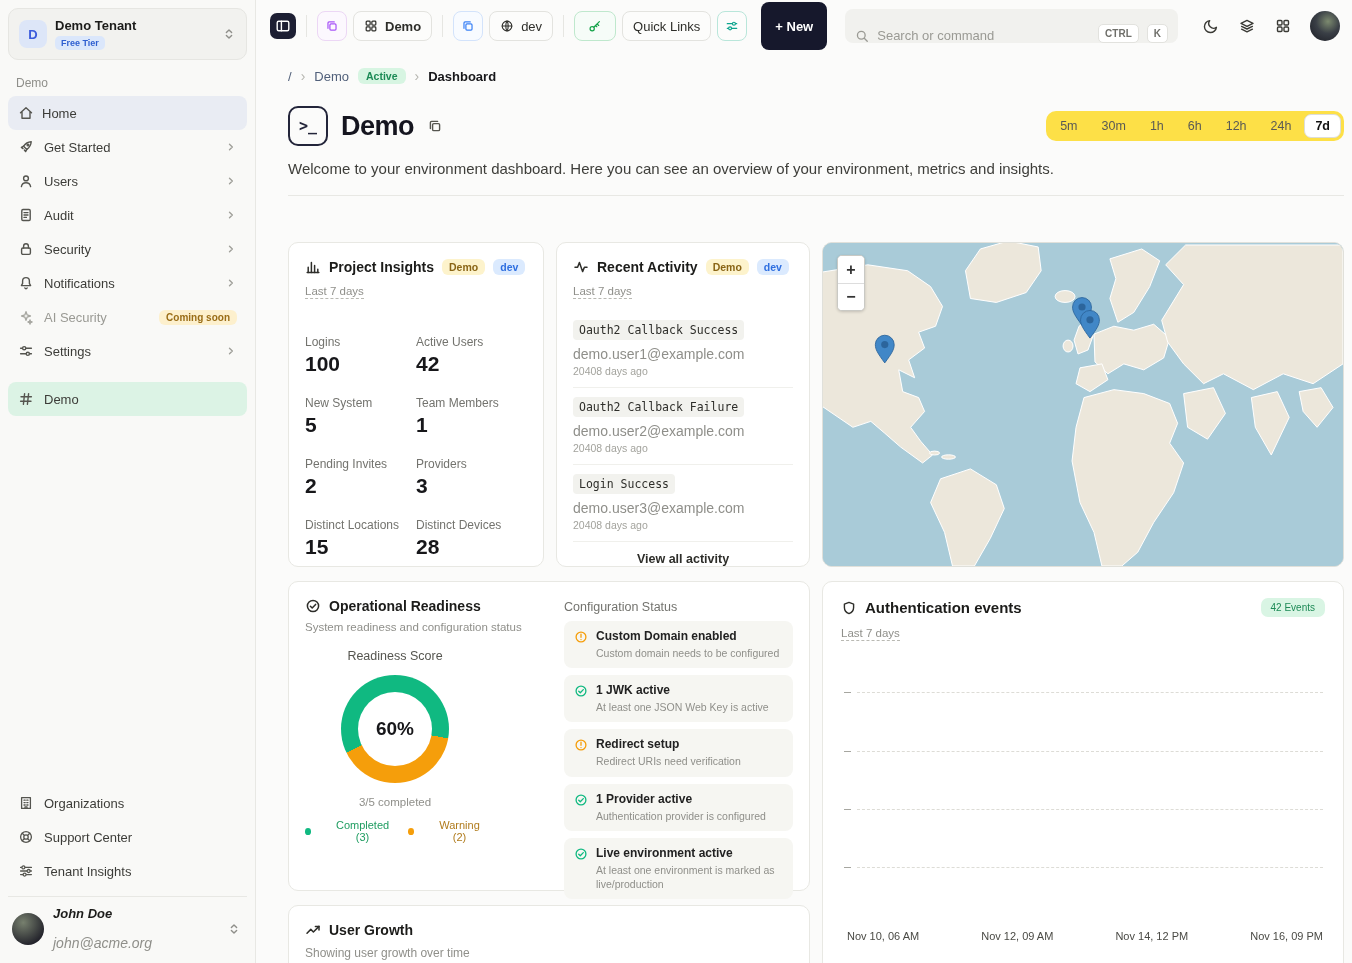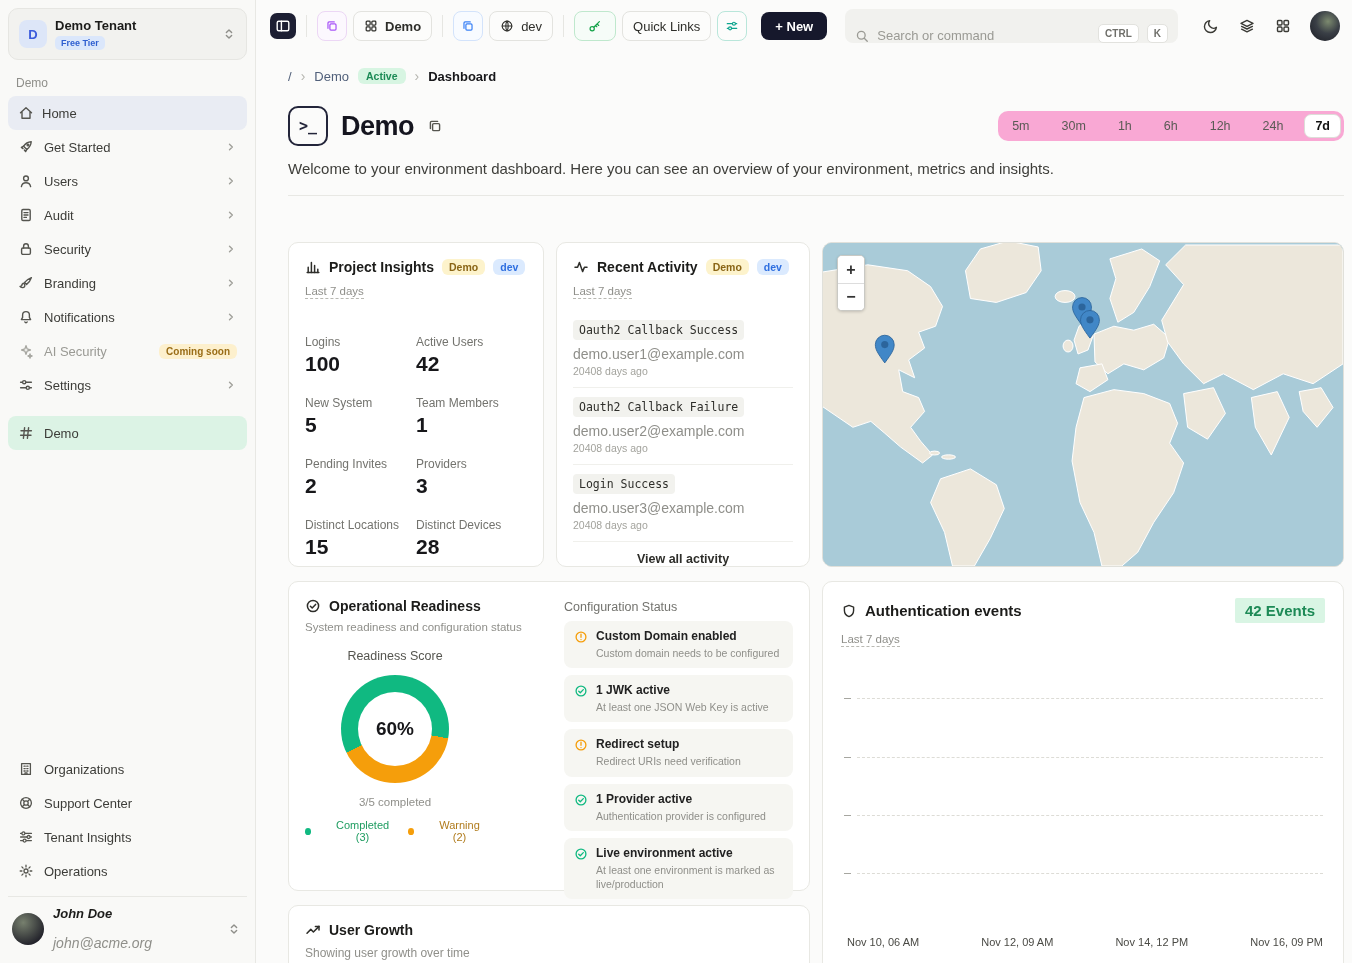--- a/index.html
+++ b/index.html
@@ -39,40 +39,40 @@
 .topbar { height:52px; min-height:52px; display:flex; align-items:center; gap:6px; padding:0 12px 0 14px; }
 .tb-iconbtn-dark { width:26px; height:26px; border-radius:7px; background:#1d1f33; color:#fff; display:flex; align-items:center; justify-content:center; border:none; cursor:pointer; }
 .tb-btn { height:30px; display:flex; align-items:center; gap:7px; padding:0 10px; border:1px solid #e3e3df; background:#fcfcfb; border-radius:8px; font-size:13px; color:#2e2e2a; cursor:pointer; font-family:inherit; }
 .tb-btn.bold { font-weight:700; }
 .tb-sq { width:30px; padding:0; justify-content:center; }
 .tb-sq.purple { border-color:#ecd7f5; color:#a855f7; background:#fcf8fe; }
 .tb-sq.blue { border-color:#d3e3fb; color:#3b82f6; background:#f8fbff; }
 .tb-key { border-color:#bfe8cd; color:#16a34a; background:#f6fcf8; width:42px; justify-content:center; padding:0; }
 .tb-sliders { border-color:#b9e6da; color:#0da58e; width:30px; padding:0; justify-content:center; }
 .tb-divider { width:1px; height:22px; background:#e6e6e2; margin:0 4px; }
-.tb-new { height:28px; background:#16182c; color:#fff; border:none; border-radius:8px; font-size:13px; font-weight:600; padding:0 14px; margin-left:8px; cursor:pointer; font-family:inherit; }
+.tb-new { height:48px; background:#16182c; color:#fff; border:none; border-radius:8px; font-size:13px; font-weight:600; padding:0 14px; margin-left:8px; cursor:pointer; font-family:inherit; }
 .tb-search { flex:1; height:34px; background:#f1f1ee; border-radius:8px; display:flex; align-items:flex-end; gap:8px; padding:0 10px; margin:0 12px; color:#9a9a94; }
 .tb-search input { flex:1; border:none; background:transparent; outline:none; font-size:13px; color:#333; font-family:inherit; }
 .tb-search input::placeholder { color:#9a9a94; }
 .kbd { background:#fff; border:1px solid #e2e2de; border-radius:5px; font-size:10px; color:#6f6f6a; padding:3px 6px; font-weight:600; }
 .tb-icon { width:30px; height:34px; display:flex; align-items:center; justify-content:center; color:#3a3a35; cursor:pointer; background:none; border:none; }
 .tb-avatar { width:30px; height:30px; border-radius:50%; background:radial-gradient(circle at 60% 35%, #7c8a6f 0%, #3a3f46 45%, #191a22 100%); margin-left:6px; cursor:pointer; border:none; flex-shrink:0; }
 
 
 .content { flex:1; overflow:hidden; padding:0 8px 0 32px; }
 .breadcrumb { display:flex; align-items:center; gap:9px; margin-top:16px; font-size:13px; color:#8f8f8a; }
 .bc-link { color:#51607a; cursor:pointer; }
 .bc-sep { color:#b5b5af; font-size:14px; }
 .bc-badge { background:#d7f5e2; color:#1b8a55; font-size:10.5px; font-weight:600; padding:2px 8px; border-radius:6px; }
 .bc-current { color:#17171a; font-weight:700; }
 .title-row { display:flex; align-items:center; margin-top:22px; gap:13px; }
 .term-box { width:40px; height:40px; border:2.5px solid #23253a; border-radius:10px; display:flex; align-items:center; justify-content:center; font-family:"DejaVu Sans Mono",monospace; font-weight:bold; font-size:15px; color:#23253a; }
 .page-title { font-size:27px; font-weight:800; color:#15151f; letter-spacing:-0.5px; }
 .copy-icon { color:#55554f; cursor:pointer; }
-.range-group { margin-left:auto; background:#f9a8d4; border-radius:10px; padding:3px; display:flex; gap:10px; align-items:flex-start; }
+.range-group { margin-left:auto; background:#fde047; border-radius:10px; padding:3px; display:flex; gap:2px; align-items:flex-start; }
 .range-pill { font-size:12.5px; color:#5a5a55; padding:5px 11px; border-radius:7px; cursor:pointer; }
 .range-pill.active { background:#fff; border:1px solid #ddddd8; font-weight:700; color:#111; padding:4px 10px; }
 .page-subtitle { margin-top:14px; font-size:15px; color:#3e3e3a; }
 .content-divider { border:none; border-top:1px solid #e8e8e4; margin:18px 0 0; }
 
 .grid { margin-top:46px; display:grid; grid-template-columns:256px 254px 1fr; grid-template-rows:325px 310px 220px; gap:14px 12px; }
 .card { background:#fff; border:1px solid #e8e8e3; border-radius:10px; padding:16px; }
 .card-head { display:flex; align-items:center; gap:8px; }
 .card-head .i16 { color:#2e2e2a; }
 .card-title { font-weight:700; font-size:14px; }
@@ -118,21 +118,21 @@
 .cfg-title { font-size:12.5px; color:#73736e; margin-top:2px; }
 .cfg-item { display:flex; gap:8px; background:#f6f6f2; border-radius:8px; padding:8px 10px; margin-top:7px; align-items:flex-start; }
 .cfg-item svg { flex-shrink:0; margin-top:1px; }
 .cfg-item.ok svg { color:#10b981; } .cfg-item.warn svg { color:#f59e0b; }
 .cfg-name { font-size:12px; font-weight:600; color:#222; }
 .cfg-desc { font-size:10.5px; color:#8f8f8a; margin-top:3px; line-height:1.35; }
 
 
 .ae-card { grid-column:3; grid-row:2/4; padding:16px 18px; }
 .ae-title { font-weight:700; font-size:15px; }
-.ae-badge { margin-left:auto; background:#d9f5e4; color:#1d8a56; font-size:15px; font-weight:700; padding:4px 10px; border-radius:2px; }
+.ae-badge { margin-left:auto; background:#d9f5e4; color:#1d8a56; font-size:10px; font-weight:400; padding:4px 10px; border-radius:7px; }
 .ae-chart { position:relative; margin-top:26px; height:275px; }
 .gridline { position:absolute; left:16px; right:2px; border-top:1px dashed #dddcd6; }
 .gridline::before { content:""; position:absolute; left:-13px; top:-1px; width:7px; border-top:1px solid #a6a6a0; }
 .ae-labels { position:absolute; left:0; right:0; bottom:0; display:flex; justify-content:space-between; font-size:11px; color:#4a4a45; padding:0 2px 0 6px; }
 
 
 .ug-card { grid-column:1/3; grid-row:3; }
 .ug-sub { font-size:12px; color:#8f8f8a; margin-top:8px; }
 </style>
 </head>
@@ -191,30 +191,20 @@
         <svg class="i12 chev" viewBox="0 0 16 16" fill="none" stroke="currentColor" stroke-width="1.8" stroke-linecap="round" stroke-linejoin="round">
             <path d="M6 4.2 9.8 8 6 11.8"></path>
           </svg>
       </div>
       <div class="nav-item">
         <svg class="i16" viewBox="0 0 16 16" fill="none" stroke="currentColor" stroke-width="1.4" stroke-linecap="round" stroke-linejoin="round">
             <rect x="3.6" y="7" width="8.8" height="6.4" rx="1.3"></rect>
             <path d="M5.6 7V5.2a2.4 2.4 0 0 1 4.8 0V7"></path>
           </svg>
         <span class="nav-label">Security</span>
-        <svg class="i12 chev" viewBox="0 0 16 16" fill="none" stroke="currentColor" stroke-width="1.8" stroke-linecap="round" stroke-linejoin="round">
-            <path d="M6 4.2 9.8 8 6 11.8"></path>
-          </svg>
-      </div>
-      <div class="nav-item">
-        <svg class="i16" viewBox="0 0 16 16" fill="none" stroke="currentColor" stroke-width="1.4" stroke-linecap="round" stroke-linejoin="round">
-            <path d="M13.4 2.6c-2.6.8-5 2.6-6.8 4.8l2 2c2.2-1.8 4-4.2 4.8-6.8z"></path>
-            <path d="M6 8.2c-1.4.1-2.2 1-2.3 2.6-.6.4-1.1.6-1.7.6.9 1.4 3.6 1.8 4.6.2.5-.8.4-2-.6-3.4z"></path>
-          </svg>
-        <span class="nav-label">Branding</span>
         <svg class="i12 chev" viewBox="0 0 16 16" fill="none" stroke="currentColor" stroke-width="1.8" stroke-linecap="round" stroke-linejoin="round">
             <path d="M6 4.2 9.8 8 6 11.8"></path>
           </svg>
       </div>
       <div class="nav-item">
         <svg class="i16" viewBox="0 0 16 16" fill="none" stroke="currentColor" stroke-width="1.4" stroke-linecap="round" stroke-linejoin="round">
             <path d="M8 2.6a3.4 3.4 0 0 1 3.4 3.4v2.4l1.2 2.2H3.4L4.6 8.4V6A3.4 3.4 0 0 1 8 2.6z"></path>
             <path d="M6.9 13a1.2 1.2 0 0 0 2.2 0"></path>
           </svg>
         <span class="nav-label">Notifications</span>
@@ -267,27 +257,20 @@
       <span class="nav-label">Support Center</span>
     </div>
     <div class="nav-item">
       <svg class="i16" viewBox="0 0 16 16" fill="none" stroke="currentColor" stroke-width="1.3" stroke-linecap="round" stroke-linejoin="round">
           <path d="M2.6 4.4h10.8M2.6 8h10.8M2.6 11.6h10.8"></path>
           <circle cx="5.4" cy="4.4" r="1.5" fill="#f9f9f7"></circle>
           <circle cx="10.6" cy="8" r="1.5" fill="#f9f9f7"></circle>
           <circle cx="6.6" cy="11.6" r="1.5" fill="#f9f9f7"></circle>
         </svg>
       <span class="nav-label">Tenant Insights</span>
-    </div>
-    <div class="nav-item">
-      <svg class="i16" viewBox="0 0 16 16" fill="none" stroke="currentColor" stroke-width="1.3" stroke-linecap="round" stroke-linejoin="round">
-          <circle cx="8" cy="8" r="2"></circle>
-          <path d="M8 2.2v1.7M8 12.1v1.7M2.2 8h1.7M12.1 8h1.7M3.9 3.9l1.2 1.2M10.9 10.9l1.2 1.2M12.1 3.9l-1.2 1.2M5.1 10.9l-1.2 1.2"></path>
-        </svg>
-      <span class="nav-label">Operations</span>
     </div>
 
     <div class="user-card">
       <div class="user-avatar"></div>
       <div class="user-info">
         <div class="user-name">John Doe</div>
         <div class="user-email">john@acme.org</div>
       </div>
       <svg class="i14" viewBox="0 0 16 16" fill="none" stroke="#8f8f8a" stroke-width="1.6" stroke-linecap="round" stroke-linejoin="round">
           <path d="M5 6.4 8 3.4l3 3M5 9.6l3 3 3-3"></path>

